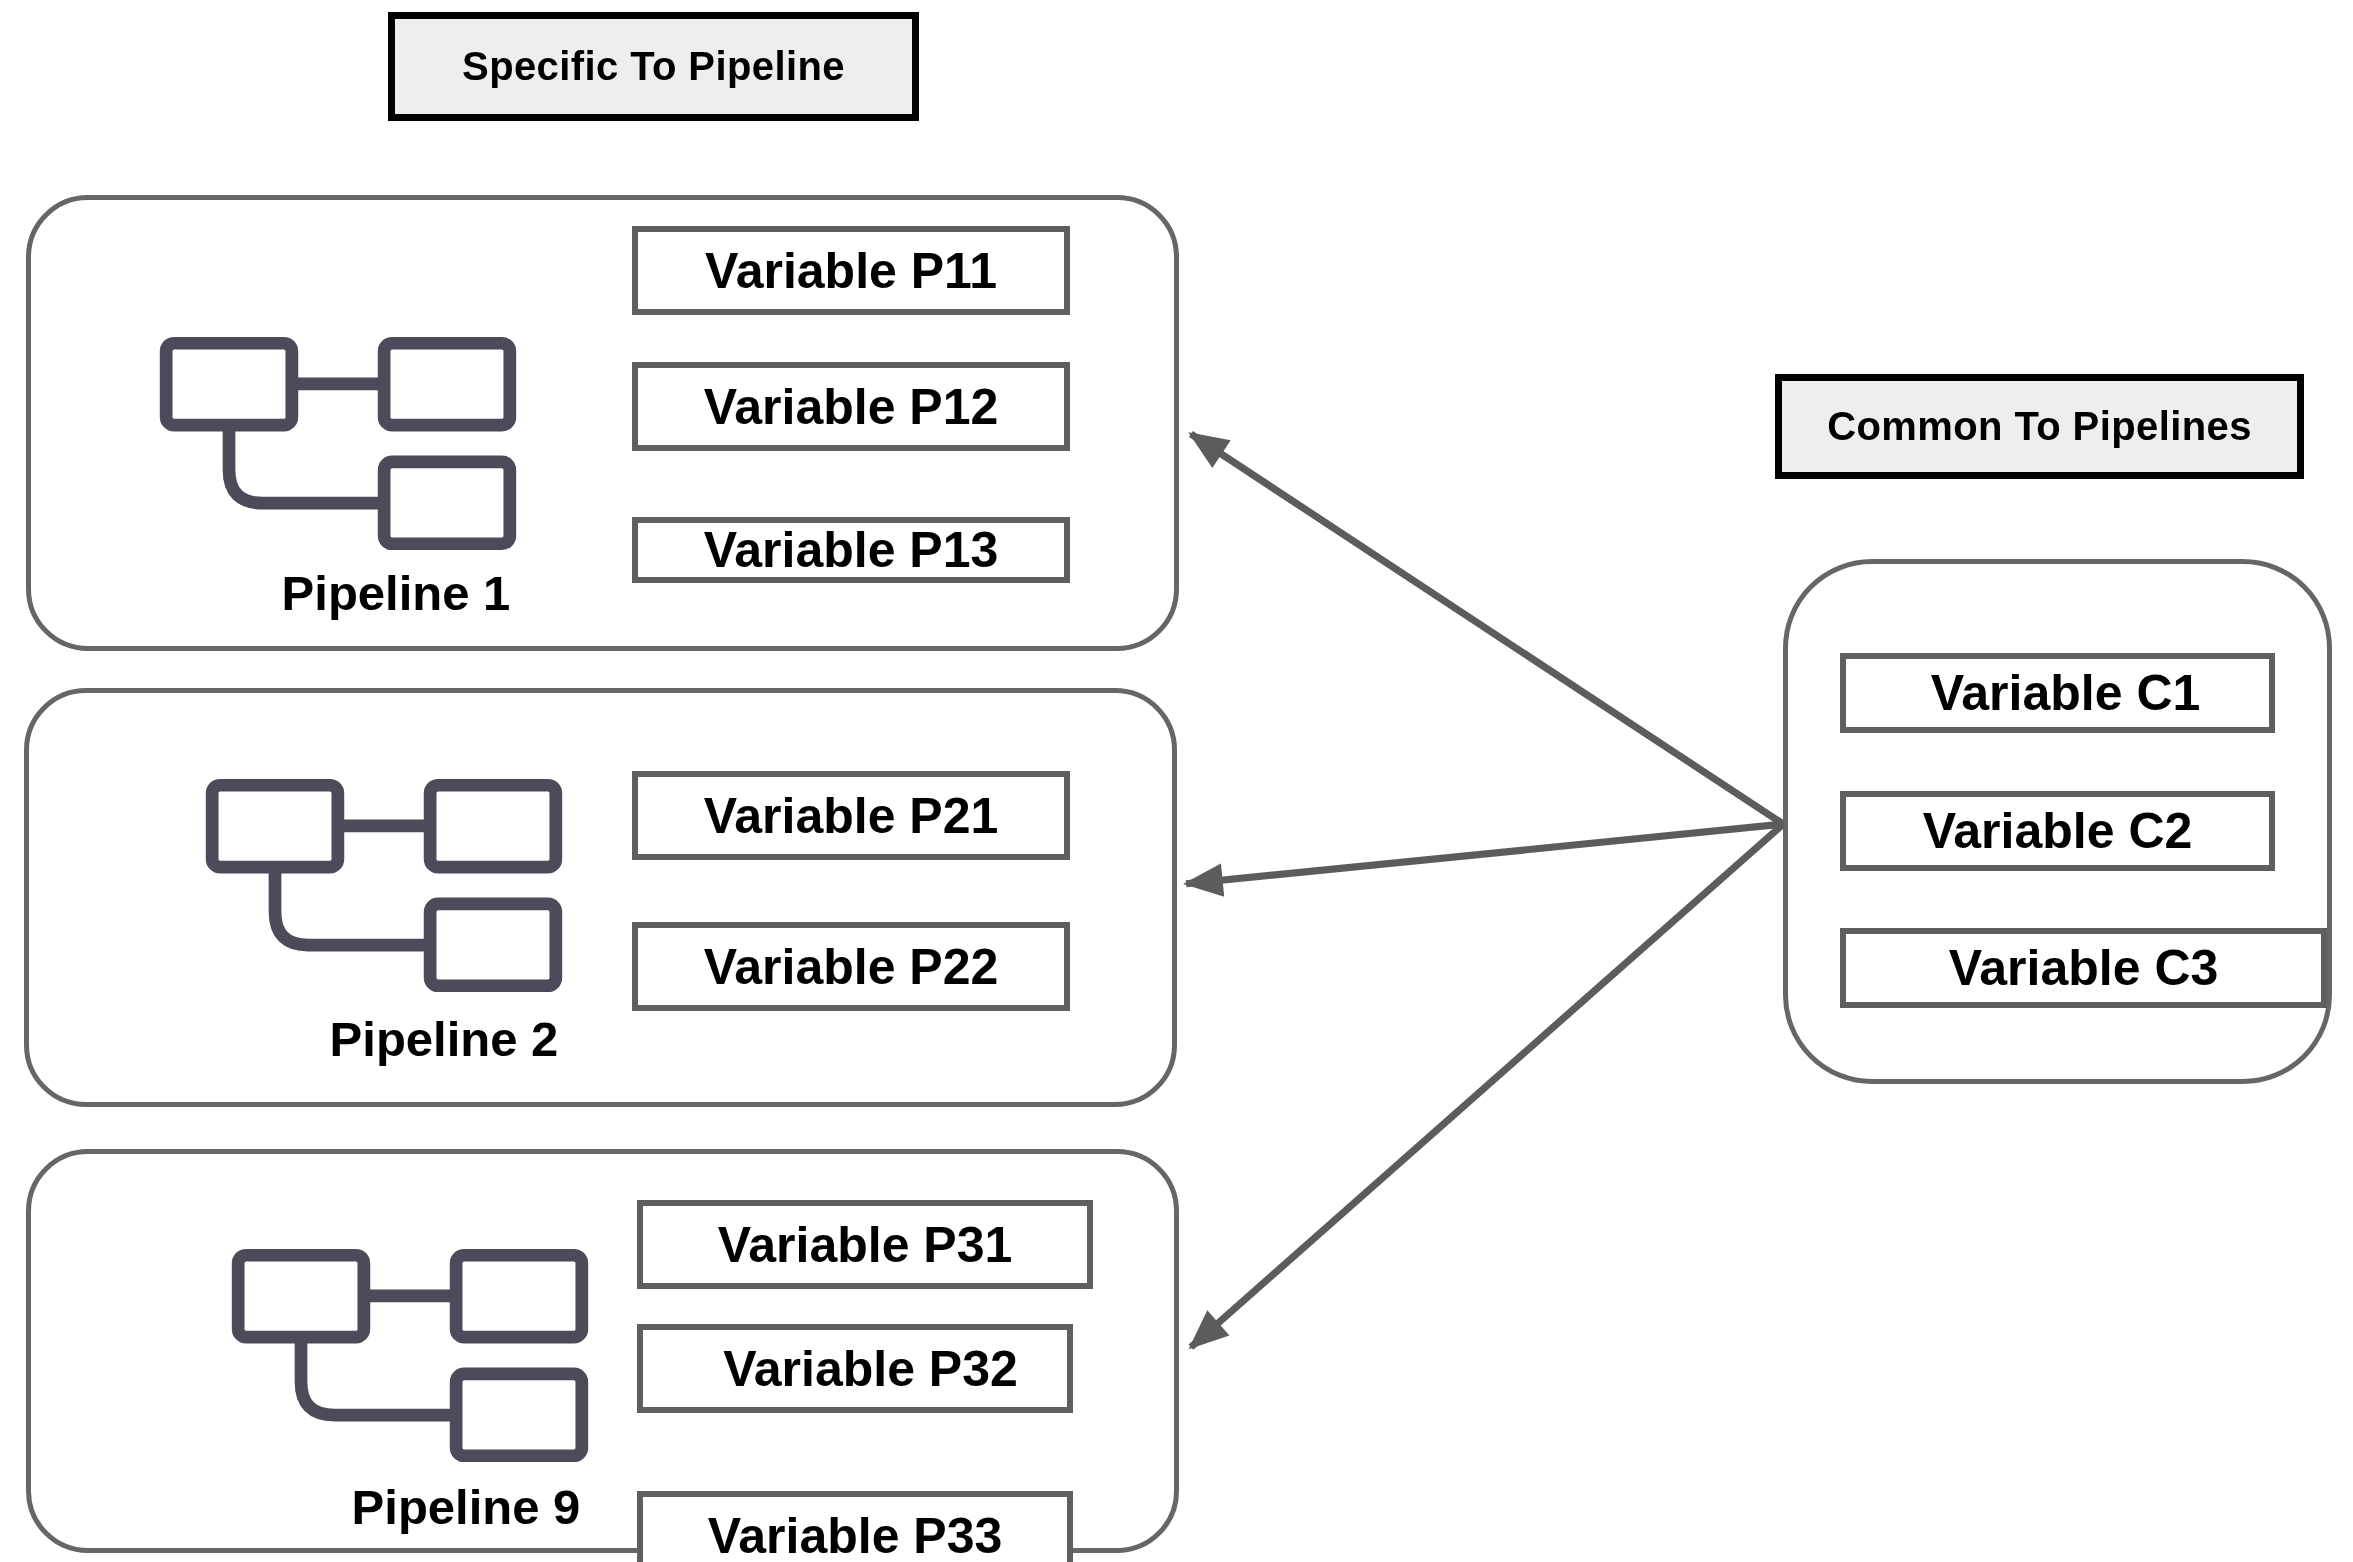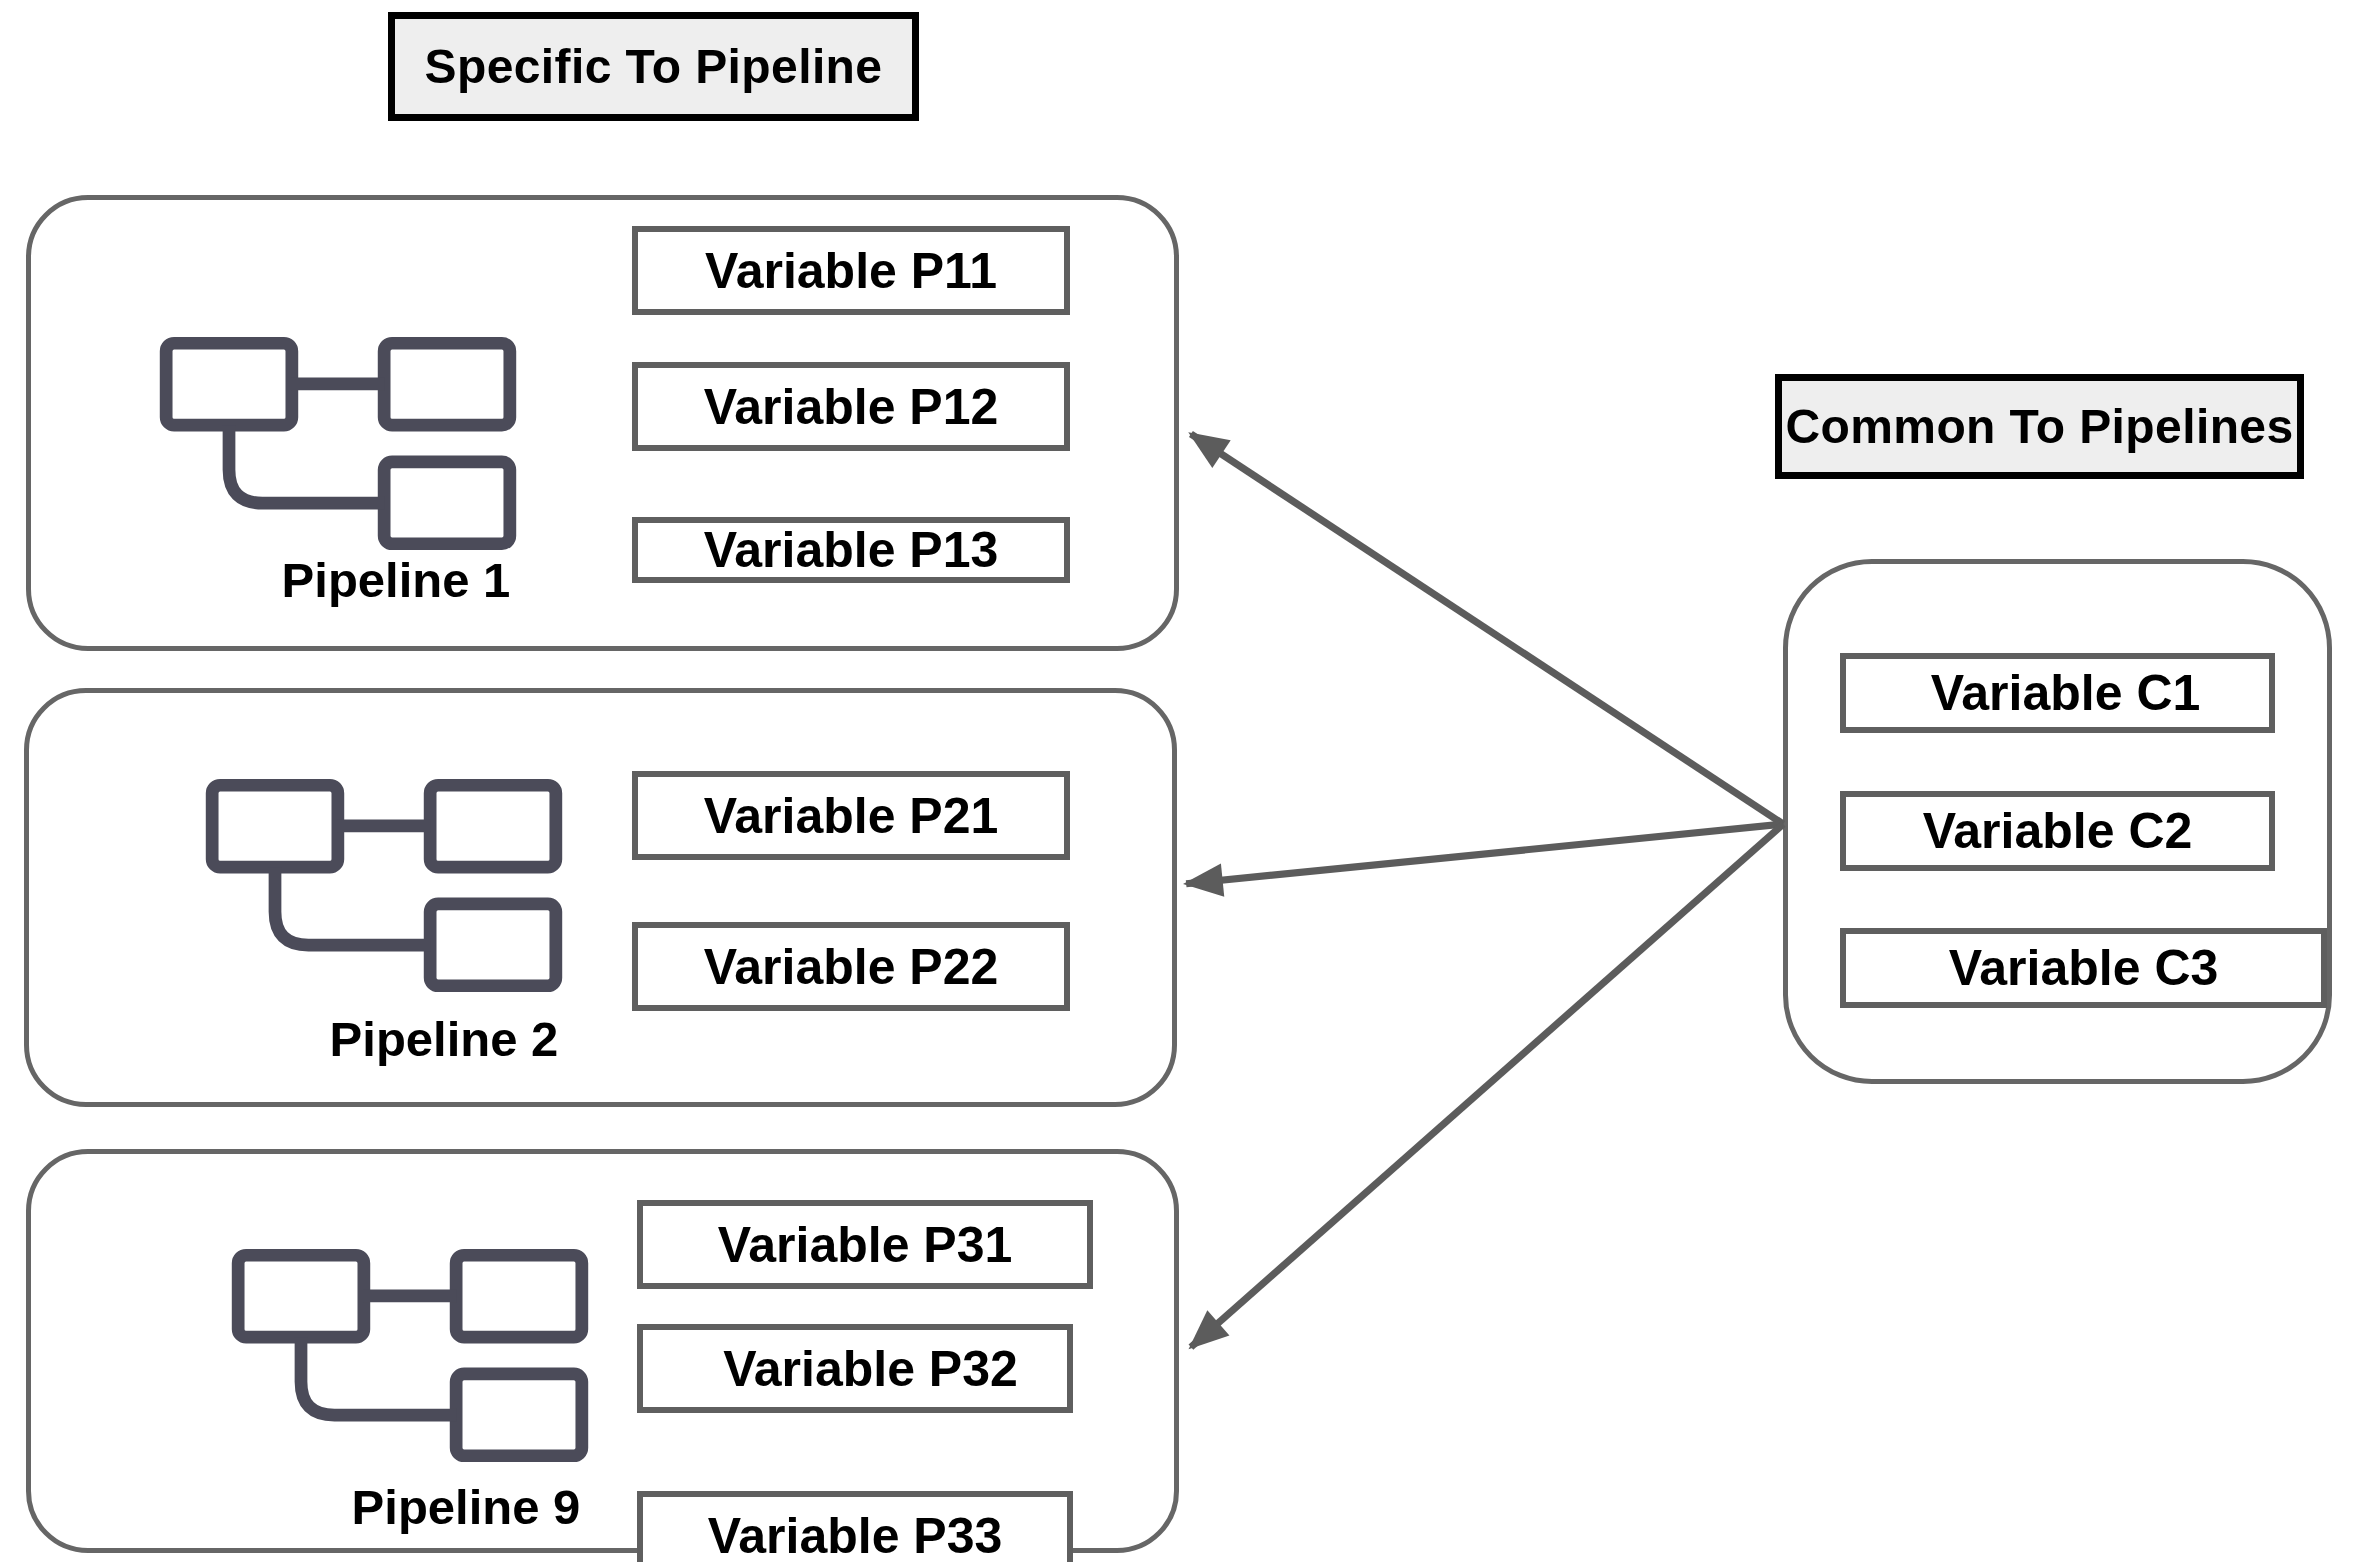--- a/index.html
+++ b/index.html
@@ -18,21 +18,21 @@
     color: #000000;
   }
   .group-label {
     position: absolute;
     background: #eeeeee;
     border: 7.2px solid #000000;
     box-sizing: border-box;
     display: flex;
     align-items: center;
     justify-content: center;
-    font-size: 48px;
+    font-size: 40px;
     letter-spacing: 0.4px;
   }
   .pipeline-box {
     position: absolute;
     background: #ffffff;
     border: 5.6px solid #666666;
     border-radius: 62px;
     box-sizing: border-box;
   }
   .common-box {
@@ -81,21 +81,21 @@
   <div class="pipeline-box" style="left:25.5px; top:195px; width:1153px; height:456px;"></div>
   <svg class="pipeline-icon" style="left:159px; top:336px;" width="358" height="215" viewBox="0 0 450 270">
     <g stroke="#4b4b59" stroke-width="16" fill="none">
       <rect x="9" y="9" width="158" height="103" rx="10"></rect>
       <rect x="283" y="9" width="158" height="103" rx="10"></rect>
       <rect x="283" y="158" width="158" height="103" rx="10"></rect>
       <path d="M 167 60 H 283"></path>
       <path d="M 88 112 V 168 Q 88 210 130 210 H 283"></path>
     </g>
   </svg>
-  <div class="pipeline-title" style="left:189px; top:554px;">Pipeline 1</div>
+  <div class="pipeline-title" style="left:189px; top:567px;">Pipeline 1</div>
   <div class="var-box" style="left:632px; top:226px; width:438px; height:89px;">
     <span>Variable P11</span>
   </div>
   <div class="var-box" style="left:632px; top:362px; width:438px; height:89px;">
     <span>Variable P12</span>
   </div>
   <div class="var-box" style="left:632px; top:517px; width:438px; height:66px;">
     <span>Variable P13</span>
   </div>
 

